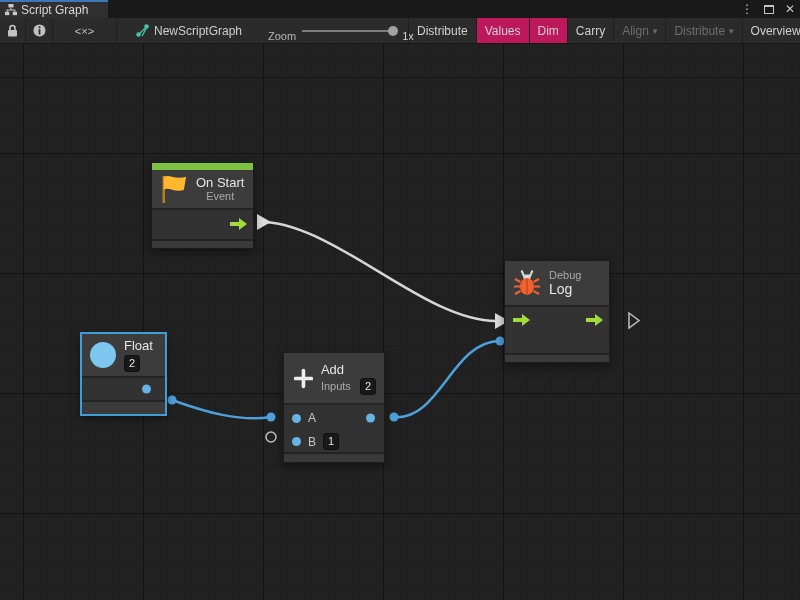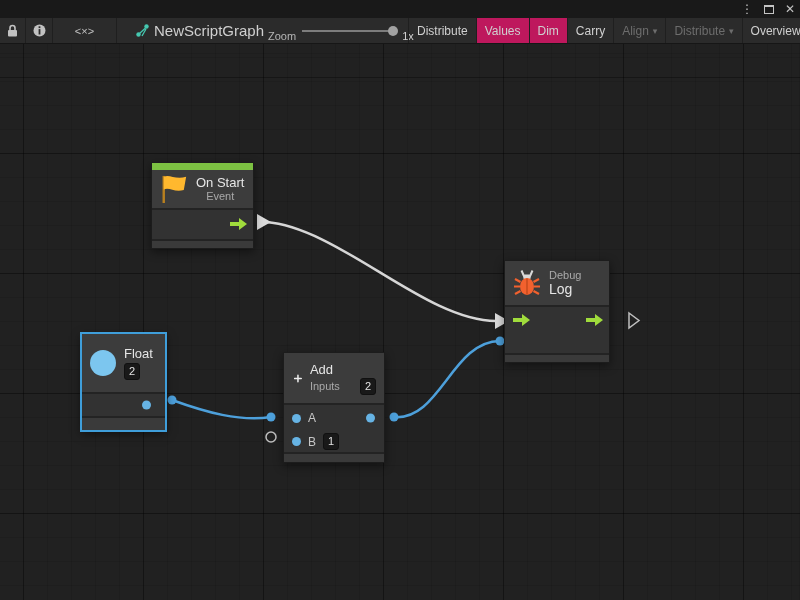--- a/index.html
+++ b/index.html
@@ -15,21 +15,21 @@
   .win-controls { position:absolute; right:5px; top:0; height:18px; display:flex; align-items:center; gap:11px; }
   .win-glyph { color:#c4c4c4; font-size:12px; line-height:18px; cursor:default; }
   .maximize-box { width:10px; height:9px; border:1px solid #c4c4c4; border-top:2px solid #c4c4c4; display:inline-block; }
 
   
   #toolbar { position:absolute; top:18px; left:0; width:800px; height:26px; background:#2b2b2b;
              border-bottom:1px solid #161616; overflow:hidden; }
   .tb-icon-btn { position:absolute; top:0; height:25px; display:flex; align-items:center; justify-content:center;
                  border-right:1px solid #1f1f1f; color:#c2c2c2; }
   .tb-graph { position:absolute; left:136px; top:0; height:25px; display:flex; align-items:center; gap:5px; }
-  .tb-graph-name { font-size:15px; color:#cfcfcf; }
+  .tb-graph-name { font-size:12px; color:#cfcfcf; }
   .tb-zoom { position:absolute; left:268px; top:12px; height:25px; display:flex; align-items:flex-start; }
   .tb-zoom-label { font-size:11px; color:#b5b5b5; margin-right:6px; }
   .zoom-track { position:relative; width:92px; height:2px; background:#7d7d7d; }
   .zoom-handle { position:absolute; right:-4px; top:-4px; width:10px; height:10px; border-radius:50%; background:#a2a2a2; }
   .tb-zoom-value { font-size:11px; color:#d2d2d2; margin-left:8px; }
   .tb-buttons { position:absolute; left:408px; top:0; height:25px; display:flex; }
   .tb-btn { height:25px; display:flex; align-items:center; padding:0 8px; font-size:12px; color:#d0d0d0;
             border-left:1px solid #1f1f1f; white-space:nowrap; cursor:default; }
   .tb-btn.on { background:#be185d; }
   .tb-btn.disabled { color:#6d6d6d; }
@@ -63,20 +63,29 @@
           border-radius:3px; color:#e2e2e2; font-size:11px; text-align:center; line-height:13px; }
   .float-circle { width:26px; height:26px; border-radius:50%; background:#7cc6ef; flex:0 0 auto; }
   .abs-right { position:absolute; top:50%; transform:translateY(-50%); }
 </style>
 </head>
 <body>
 
 <div id="window">
 
   <div id="tabbar">
+    <div class="tab">
+      <svg width="12" height="12" viewBox="0 0 14 14">
+        <rect x="4" y="0" width="6" height="4" fill="#c8c8c8"></rect>
+        <rect x="0" y="9" width="5" height="4" fill="#c8c8c8"></rect>
+        <rect x="9" y="9" width="5" height="4" fill="#c8c8c8"></rect>
+        <path d="M7 4 v3 M7 7 H2.5 V9 M7 7 h4.5 V9" stroke="#c8c8c8" stroke-width="1.2" fill="none"></path>
+      </svg>
+      <span class="tab-label">Script Graph</span>
+    </div>
     <div class="win-controls">
       <span class="win-glyph">⋮</span>
       <span class="maximize-box"></span>
       <span class="win-glyph">✕</span>
     </div>
   </div>
 
   <div id="toolbar">
     <div class="tb-icon-btn" style="left:0;width:26px;">
       <svg width="11" height="13" viewBox="0 0 11 13">
@@ -166,41 +175,41 @@
         <span class="abs-right" style="right:6px;">
           <svg width="17" height="12" viewBox="0 0 17 12">
             <path d="M0 4 h9 v-4 l8 6 -8 6 v-4 h-9 Z" fill="#a0dc3c"></path>
           </svg>
         </span>
       </div>
       <div class="sec-footer" style="height:9px;"></div>
     </div>
 
     <div class="node selected" style="left:81px;top:289px;width:85px;">
-      <div class="sec-header" style="height:58px;">
+      <div class="sec-header" style="height:42px;">
         <span class="float-circle"></span>
         <div>
           <div class="node-title">Float</div>
           <span class="vbox" style="margin-top:2px;">2</span>
         </div>
       </div>
       <div class="sec-body" style="height:24px;">
         <span class="dot abs-right" style="right:14px;"></span>
       </div>
       <div class="sec-footer" style="height:14px;"></div>
     </div>
 
     <div class="node" style="left:283px;top:308px;width:102px;">
       <div class="sec-header" style="height:50px;padding-left:10px;">
         <svg width="25" height="25" viewBox="0 0 26 26">
           <path d="M13 2 v22 M2 13 h22" stroke="#ededed" stroke-width="5" stroke-linecap="round"></path>
         </svg>
         <div>
           <div class="node-title">Add</div>
-          <div style="display:flex;align-items:center;gap:20px;margin-top:1px;">
+          <div style="display:flex;align-items:center;gap:9px;margin-top:1px;">
             <span class="node-sub">Inputs</span>
             <span class="vbox">2</span>
           </div>
         </div>
       </div>
       <div class="sec-body" style="height:49px;">
         <div class="port-row" style="height:24px;margin-top:1px;">
           <span class="dot"></span>
           <span class="port-label">A</span>
           <span class="dot abs-right" style="right:9px;"></span>

